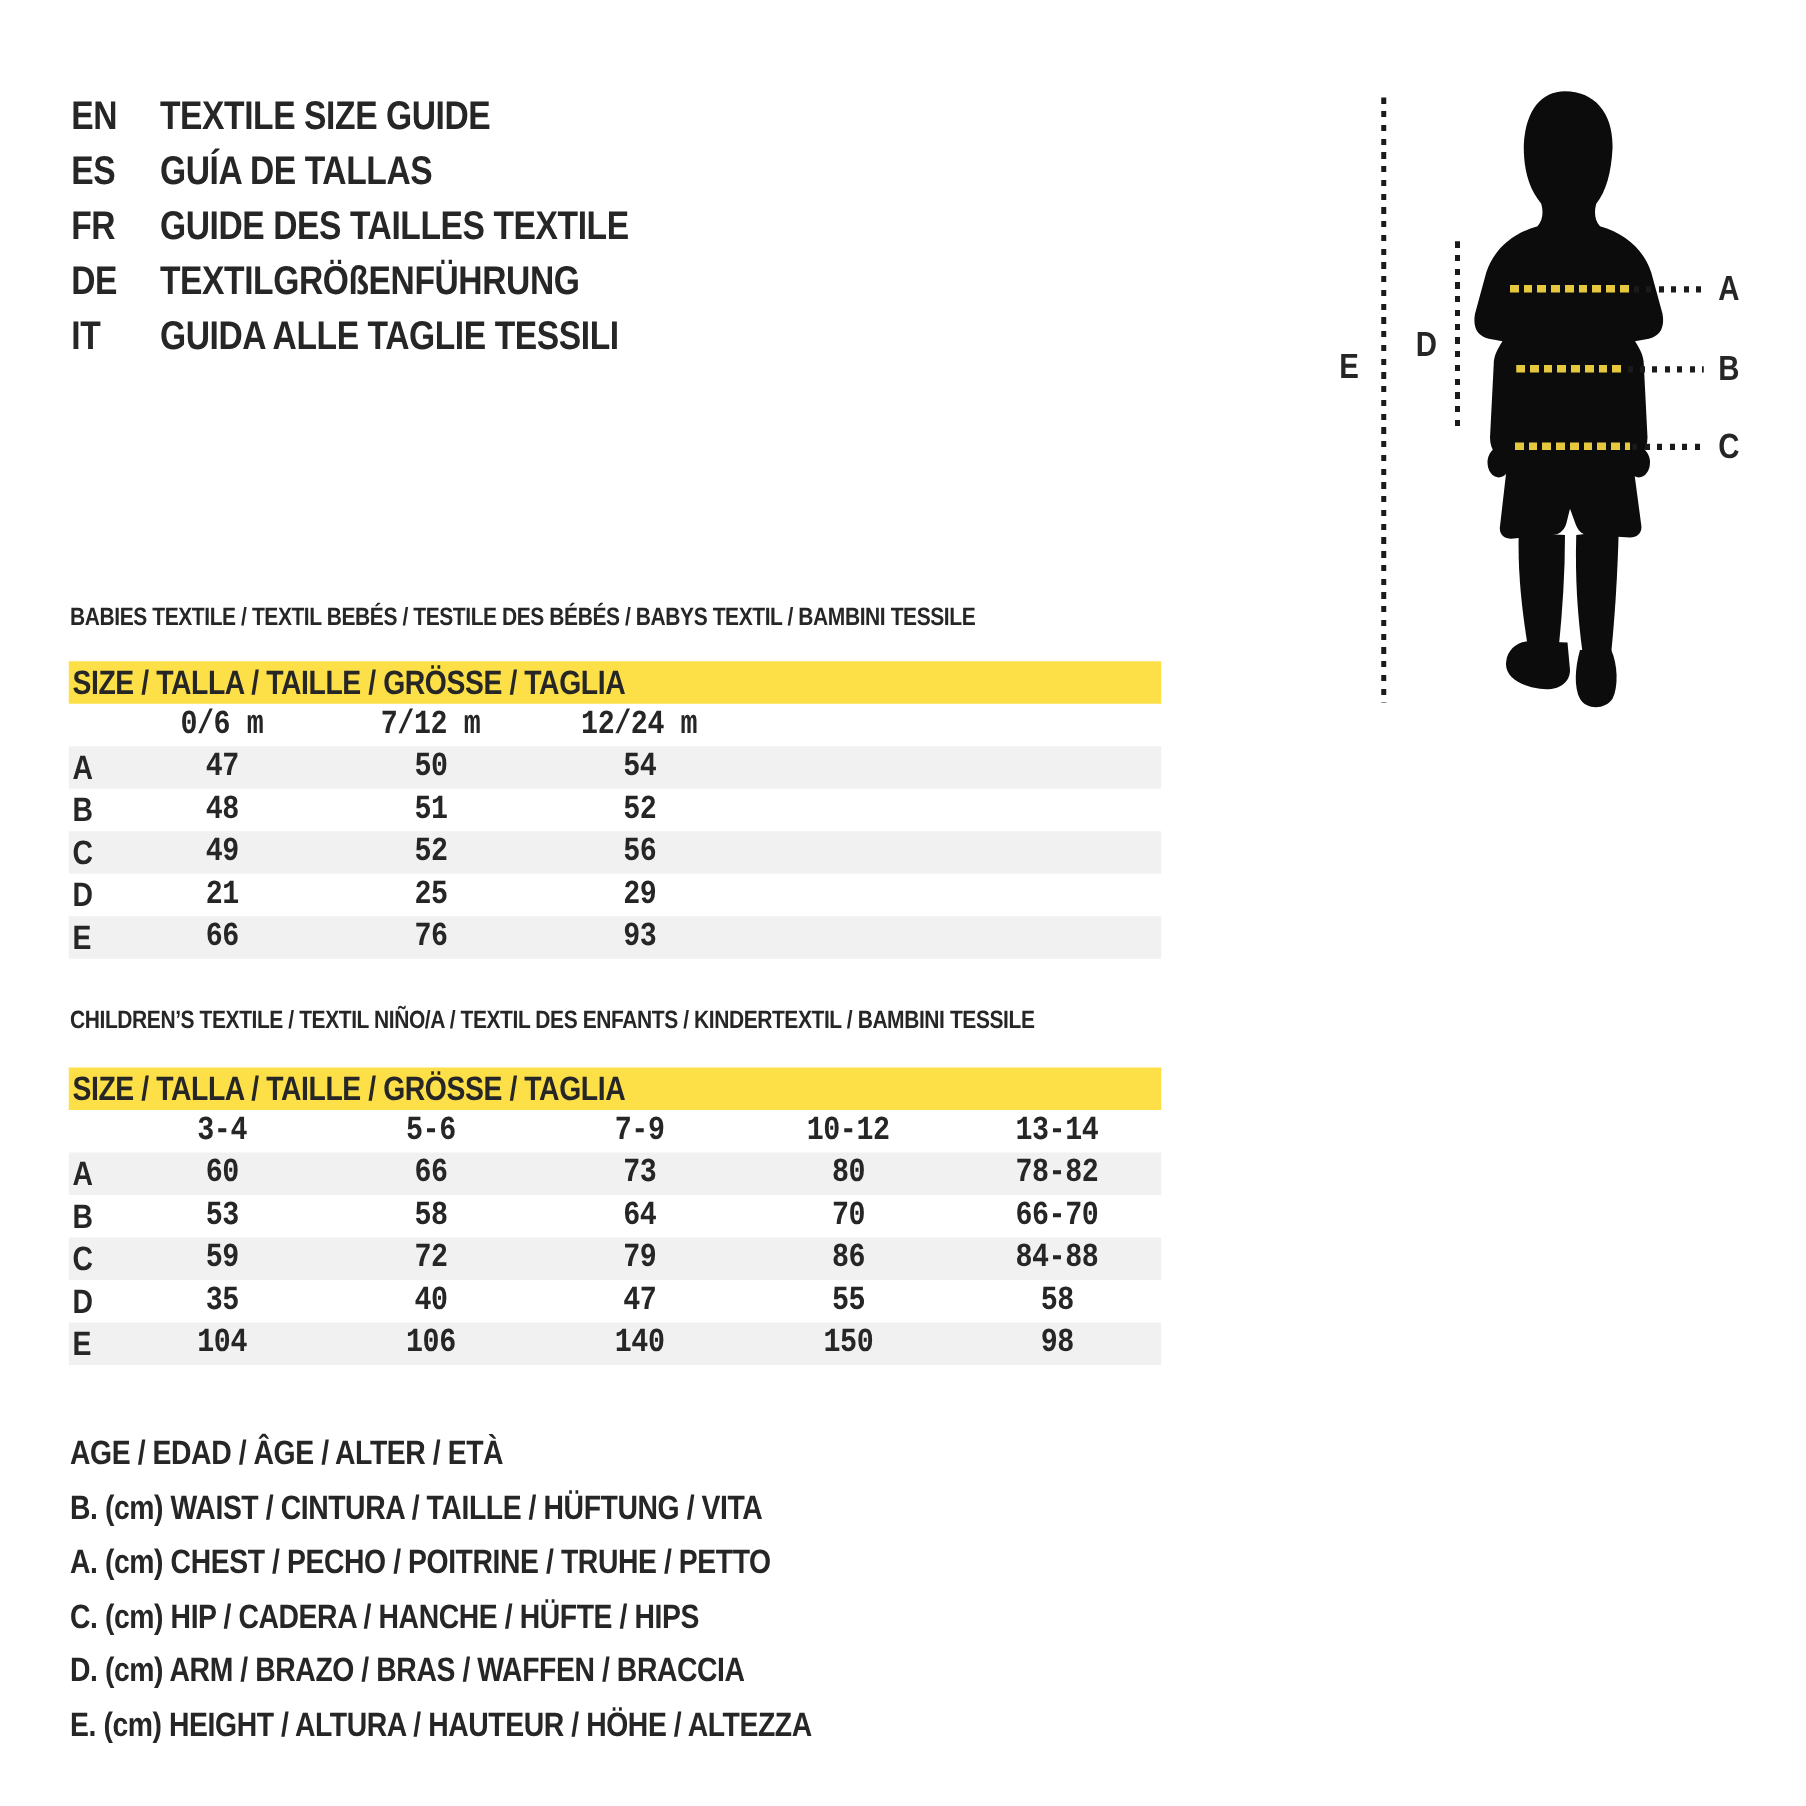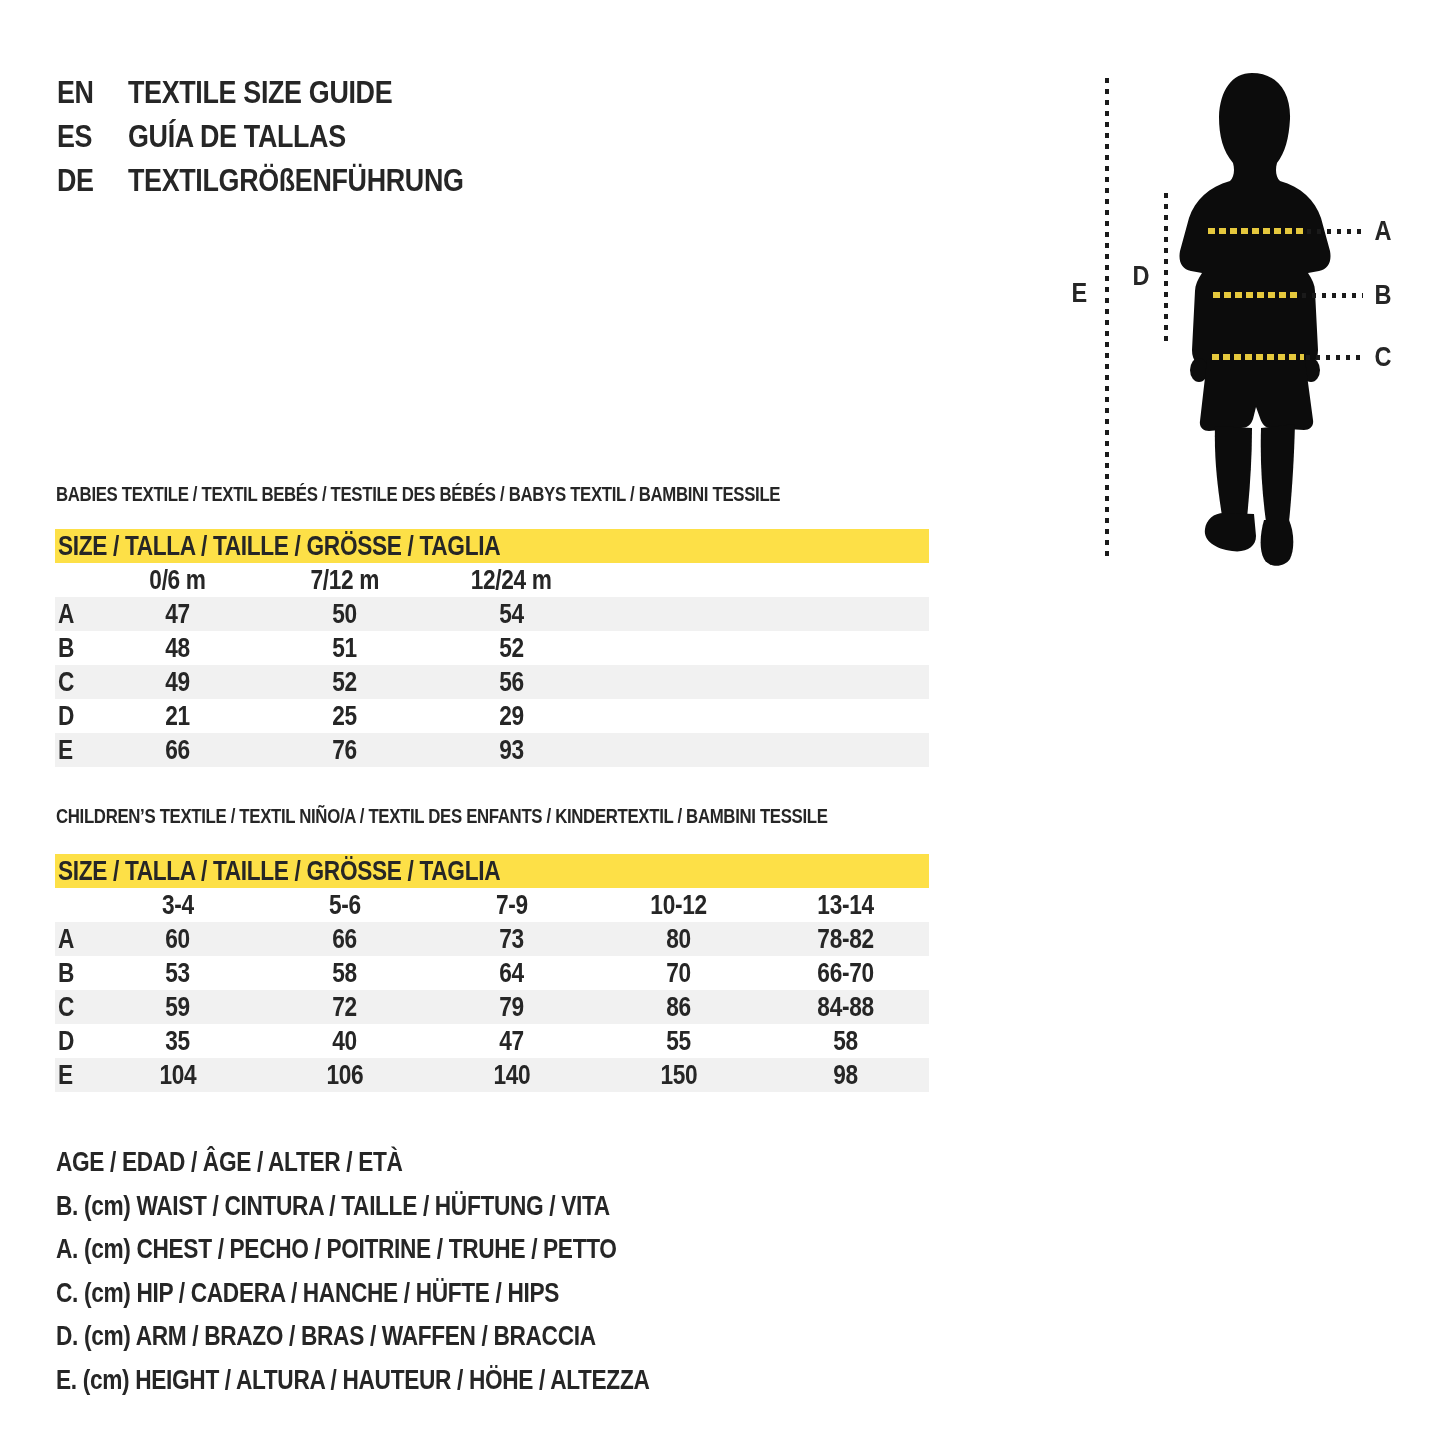--- a/index.html
+++ b/index.html
@@ -21,21 +21,21 @@
   .heading-children{top:799px;}
 
   
   .sizetable{left:55px;width:874px;font-size:27px;}
   .t-babies{top:529px;}
   .t-children{top:854px;}
   .t-bar{height:34px;line-height:34px;background:#fde047;padding-left:3px;}
   .t-row{display:flex;height:34px;line-height:34px;align-items:center;}
   .t-row.alt{background:#f1f1f1;}
   .c0{width:36px;flex:0 0 36px;padding-left:3px;text-align:left;}
-  .cv{width:167px;flex:0 0 167px;text-align:center;}
+  .cv{width:167px;flex:0 0 167px;text-align:center;font-family:Liberation Mono, monospace;}
 
   
   .legend{left:56px;top:1141px;font-size:27px;line-height:43.5px;}
 
   
   .vdots{width:4px;background:repeating-linear-gradient(to bottom,#1a1a1a 0 5px,rgba(0,0,0,0) 5px 11px);}
   .line-e{left:1105px;top:78px;height:484px;}
   .line-d{left:1164px;top:193px;height:152px;}
   .hdash-y{height:6px;background:repeating-linear-gradient(to right,#e5c83d 0 7px,rgba(0,0,0,0) 7px 11px);}
   .hdots-k{height:5px;background:repeating-linear-gradient(to right,#1a1a1a 0 4px,rgba(0,0,0,0) 4px 10px);}
@@ -55,22 +55,30 @@
   <div class="abs langs">
     <div class="lang-row">
       <span class="lang-code cx">EN</span>
       <span class="cx">TEXTILE SIZE GUIDE</span>
     </div>
     <div class="lang-row">
       <span class="lang-code cx">ES</span>
       <span class="cx">GUÍA DE TALLAS</span>
     </div>
     <div class="lang-row">
+      <span class="lang-code cx">FR</span>
+      <span class="cx">GUIDE DES TAILLES TEXTILE</span>
+    </div>
+    <div class="lang-row">
       <span class="lang-code cx">DE</span>
       <span class="cx">TEXTILGRÖßENFÜHRUNG</span>
+    </div>
+    <div class="lang-row">
+      <span class="lang-code cx">IT</span>
+      <span class="cx">GUIDA ALLE TAGLIE TESSILI</span>
     </div>
   </div>
 
   <div class="abs vdots line-e"></div>
   <div class="abs vdots line-d"></div>
 
   <svg class="abs sil" width="200" height="500" viewBox="0 0 200 500" xmlns="http://www.w3.org/2000/svg">
     <g fill="#0c0c0c">
       <path d="M 97,3 C 121,3 136,21 135,49 C 134,68 130,83 122,93 C 120,100 121,107 125,111
                C 146,117 160,130 166,148 L 175,181 C 177,192 173,199 164,201 L 153,203

